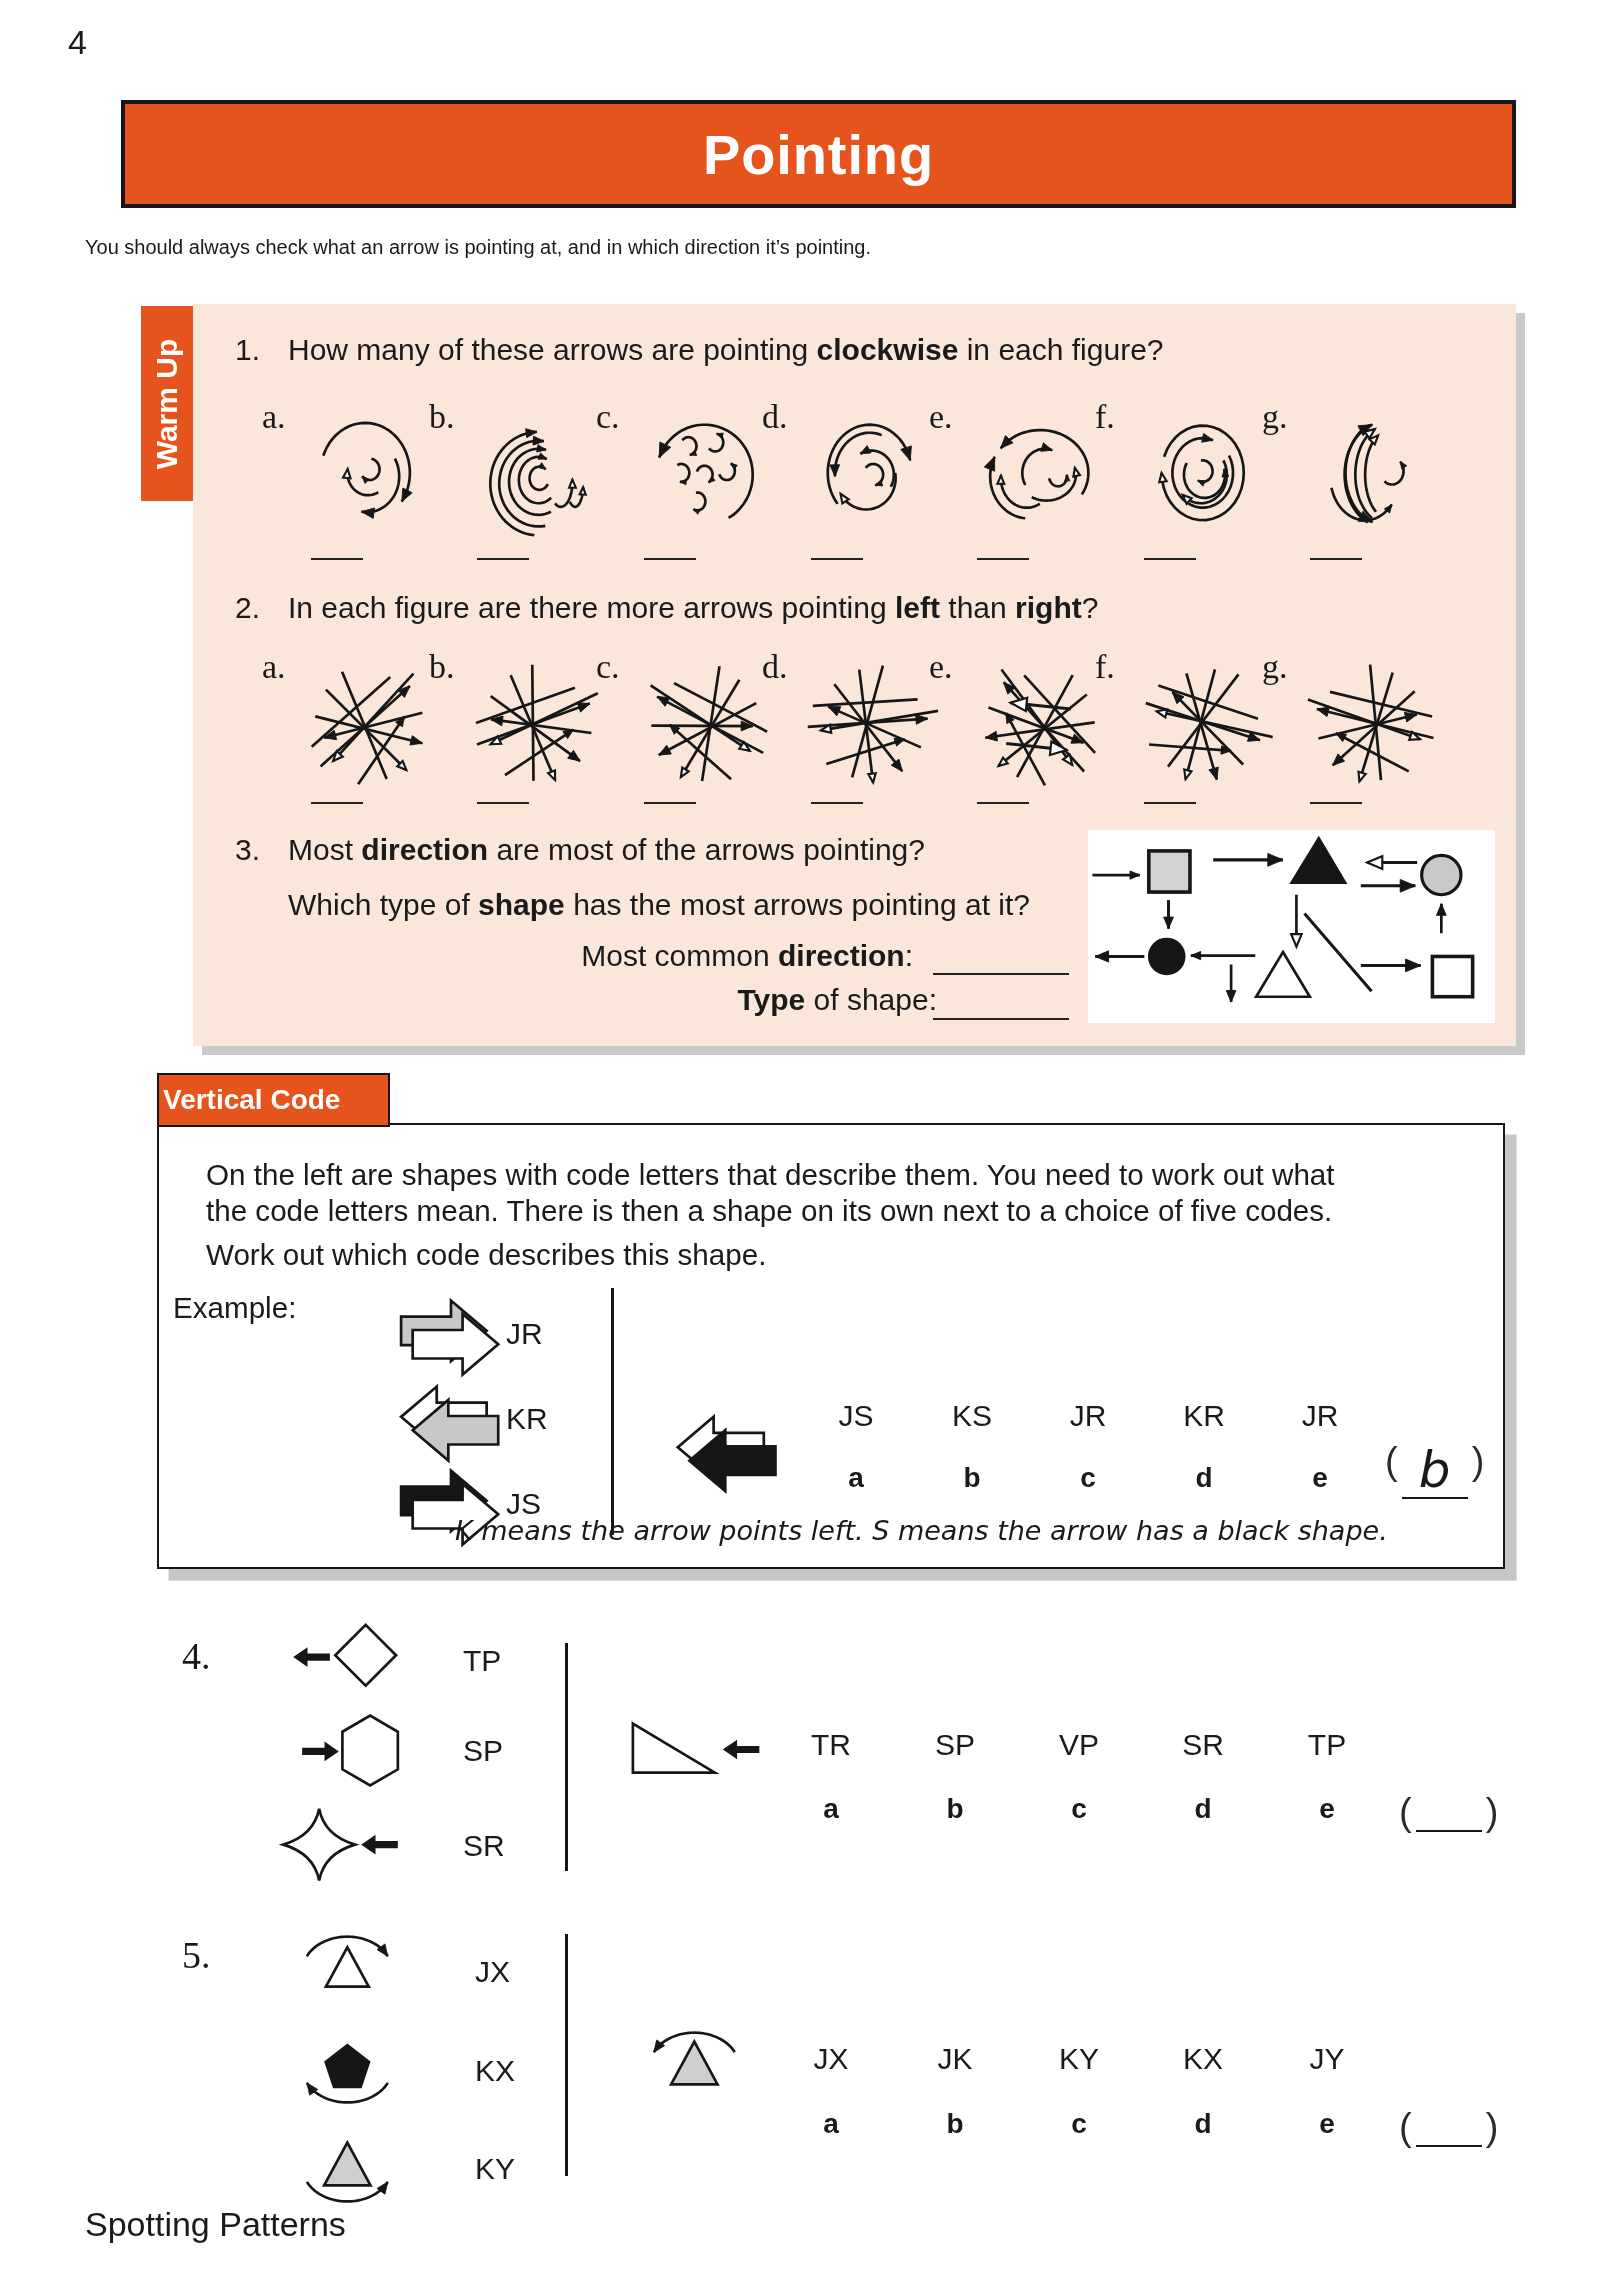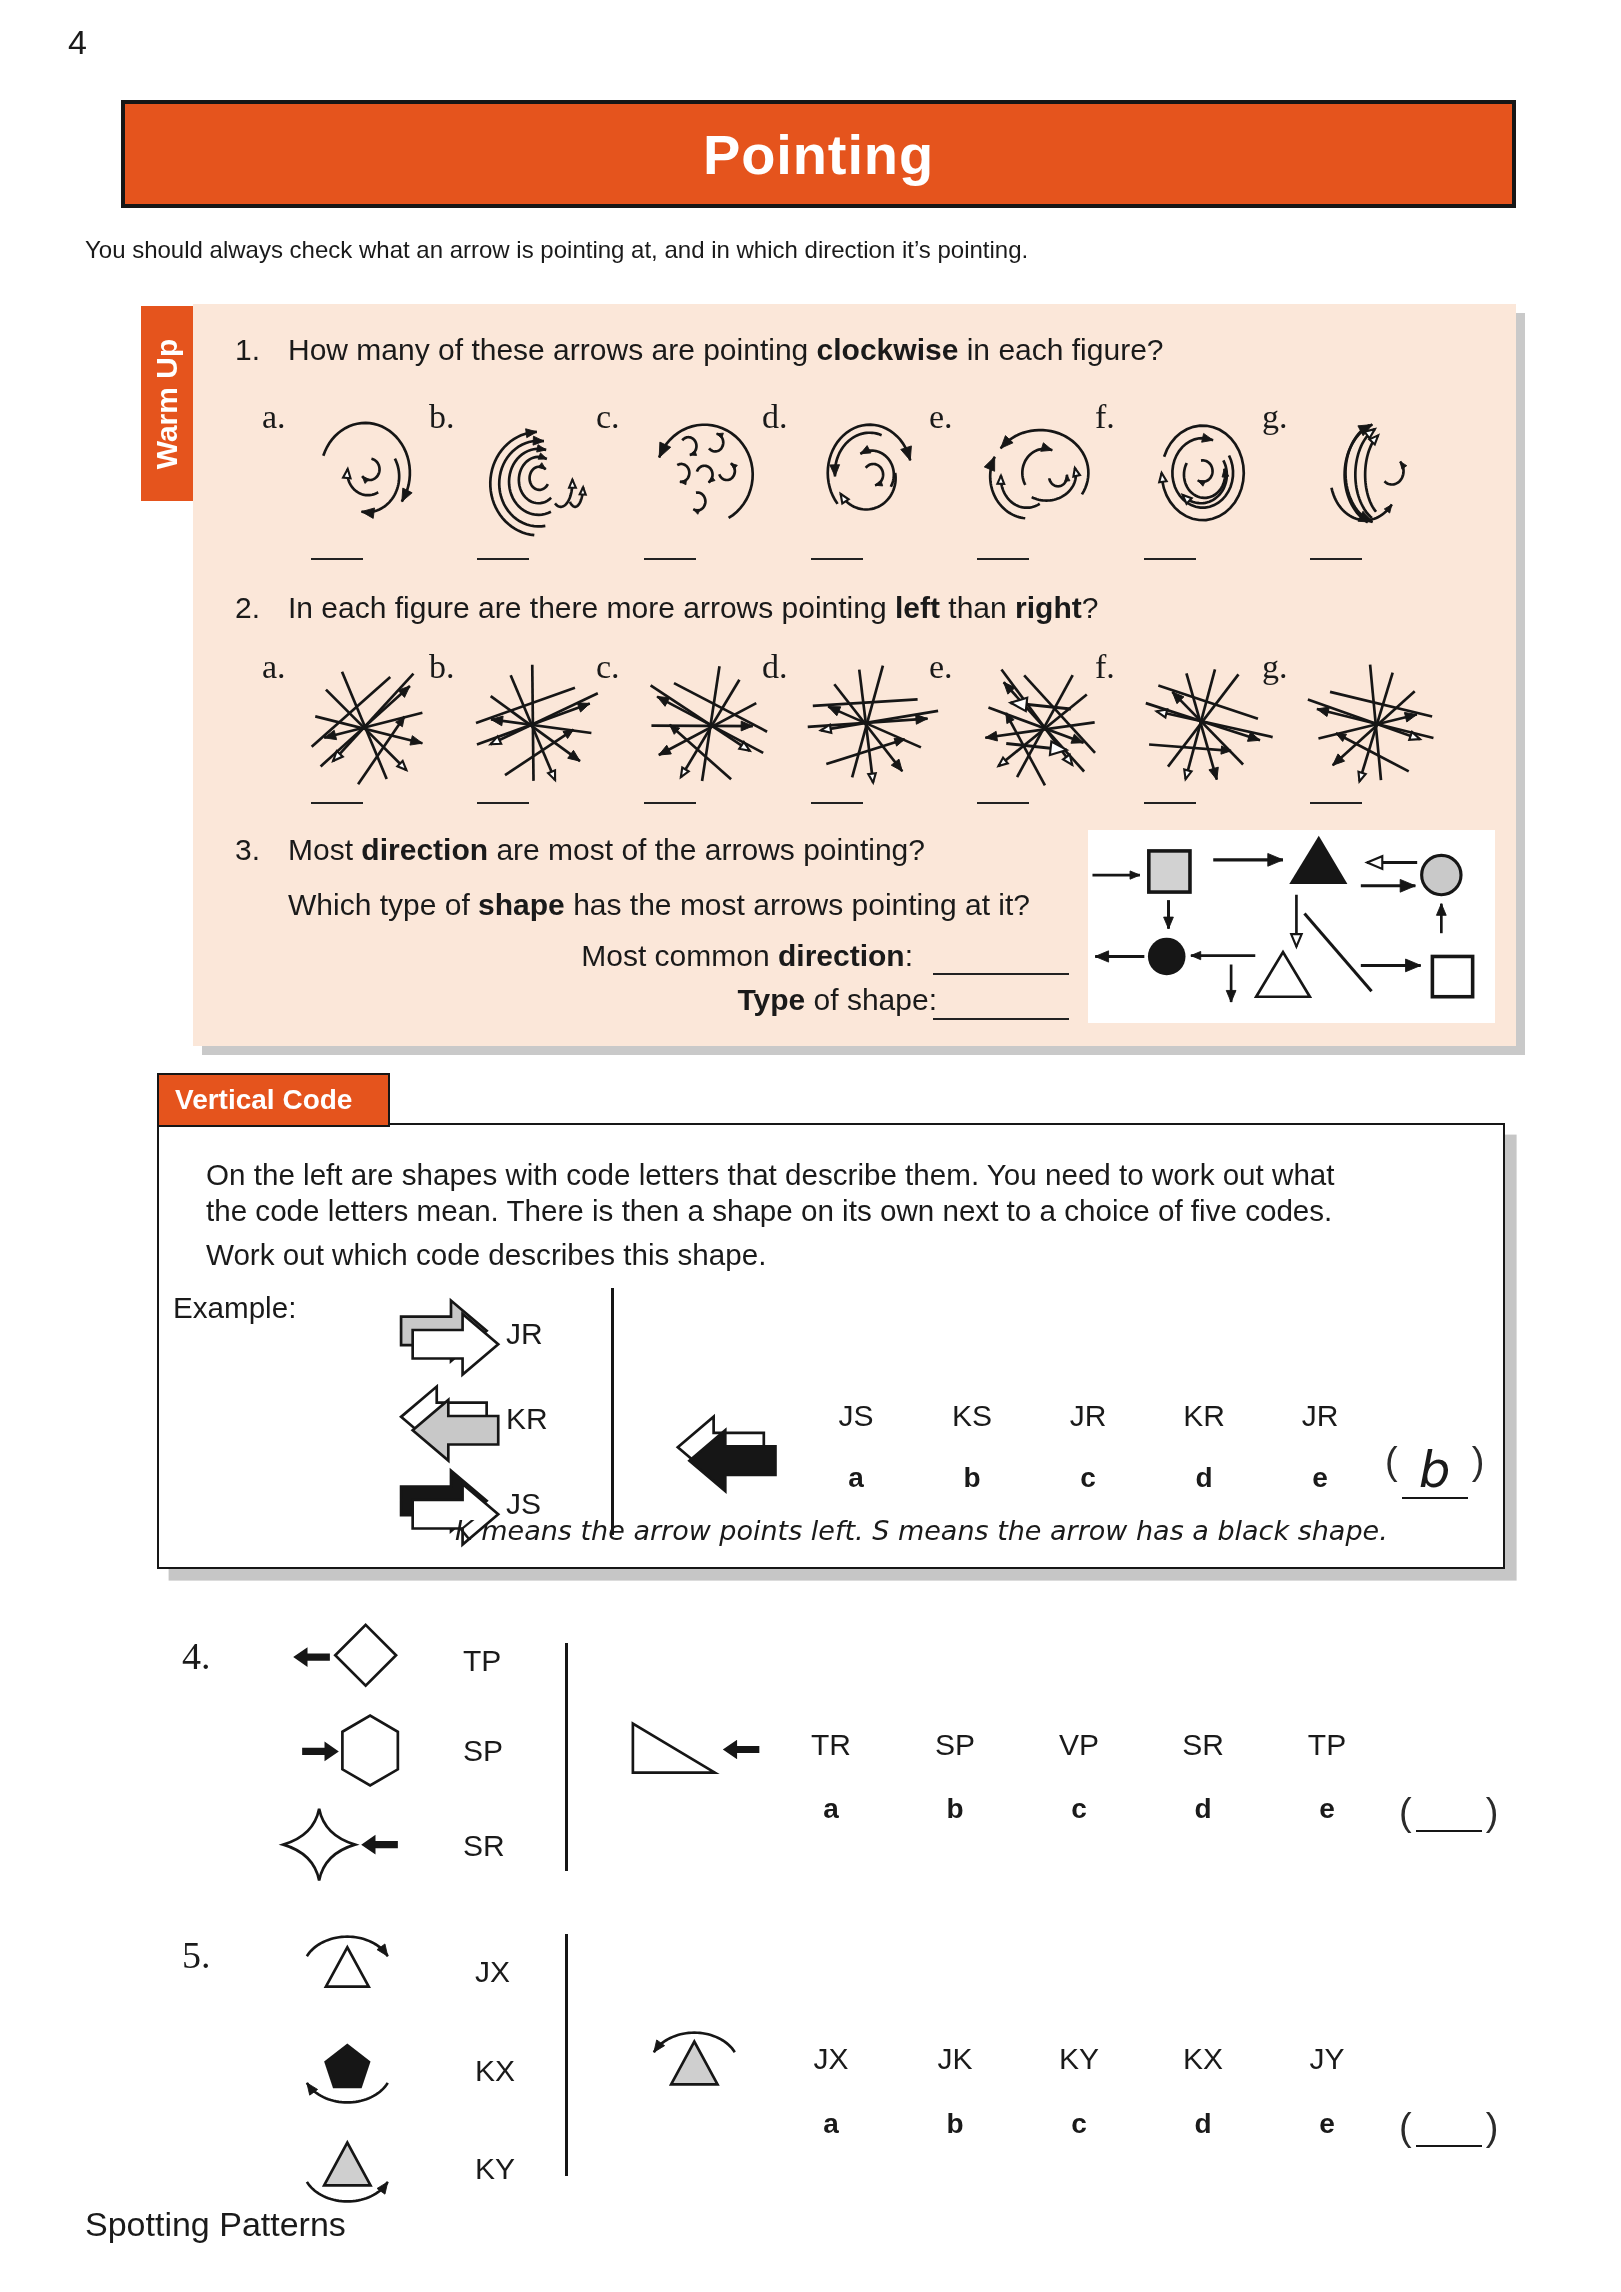--- a/index.html
+++ b/index.html
@@ -5,33 +5,33 @@
   html,body{margin:0;padding:0;background:#fff;}
   #page{position:relative;width:1621px;height:2293px;background:#fff;overflow:hidden;
         font-family:"Liberation Sans",sans-serif;color:#1a1a1a;}
   .abs{position:absolute;}
   .serif{font-family:"Liberation Serif",serif;}
   .hand{font-family:"DejaVu Sans",sans-serif;font-style:italic;}
   .pagenum{left:68px;top:23px;font-size:34px;}
   .banner{left:121px;top:100px;width:1387px;height:100px;background:var(--orange);
           border:4.5px solid #161616;display:flex;align-items:center;justify-content:center;}
   .banner span{color:#fff;font-weight:bold;font-size:56px;letter-spacing:0.9px;}
-  .intro{left:85px;top:236px;font-size:24px;}
+  .intro{left:85px;top:236px;font-size:20px;}
   .wu-box{left:193px;top:304px;width:1323px;height:742px;background:var(--peach);
           box-shadow:9px 9px 0 #c9c9c9;}
   .wu-tab{left:141px;top:306px;width:52px;height:195px;background:var(--orange);}
   .wu-tab span{position:absolute;left:50%;top:50%;transform:translate(-50%,-50%) rotate(-90deg);
           color:#fff;font-weight:bold;font-size:30px;white-space:nowrap;}
   .prompt{font-size:30px;white-space:nowrap;}
   .qnum{font-size:30px;}
   .figlabel{font-size:34px;font-family:"Liberation Serif",serif;}
   .blank{border-bottom:2.7px solid #222;}
   .vc-tab{left:157px;top:1073px;width:229px;height:50px;background:var(--orange);
           border:2.7px solid #161616;display:flex;align-items:center;z-index:3;}
-  .vc-tab span{color:#fff;font-weight:bold;font-size:28px;padding-left:16px;}
+  .vc-tab span{color:#fff;font-weight:bold;font-size:28px;padding-left:4px;}
   .vc-box{left:157px;top:1123px;width:1344px;height:442px;background:#fff;
           border:2.7px solid #161616;box-shadow:11.6px 11.6px 0 #c6c6c6;z-index:2;}
   .vc-line{font-size:29.6px;white-space:nowrap;}
   .code-label{font-size:30px;}
   .opt-row{display:flex;}
   .opt-row span{display:inline-block;text-align:center;font-size:30px;}
   .let-row span{font-weight:bold;font-size:28px;}
   .divider{width:2.7px;background:#161616;}
   .paren{font-size:38px;color:#2b2b2b;font-weight:300;}
   .ansline{display:inline-block;border-bottom:2.7px solid #161616;}

